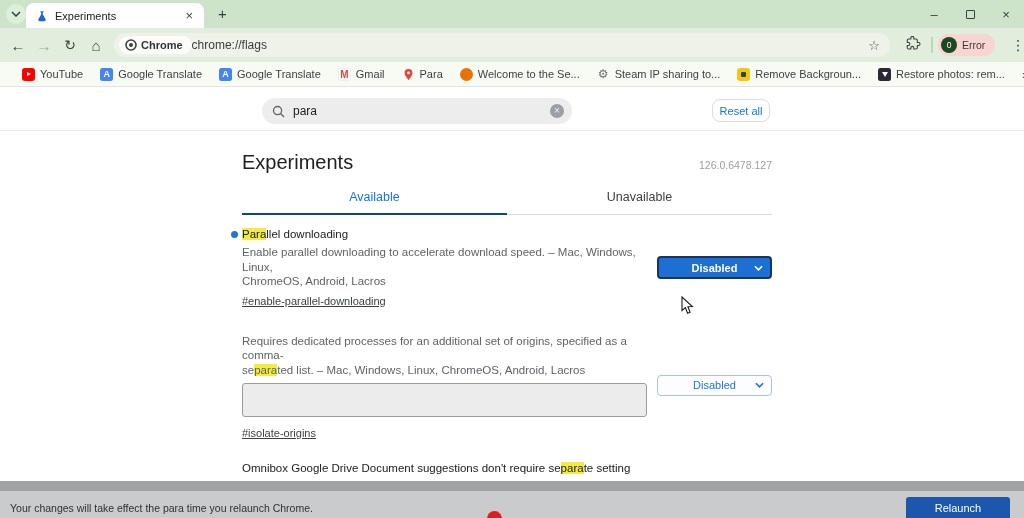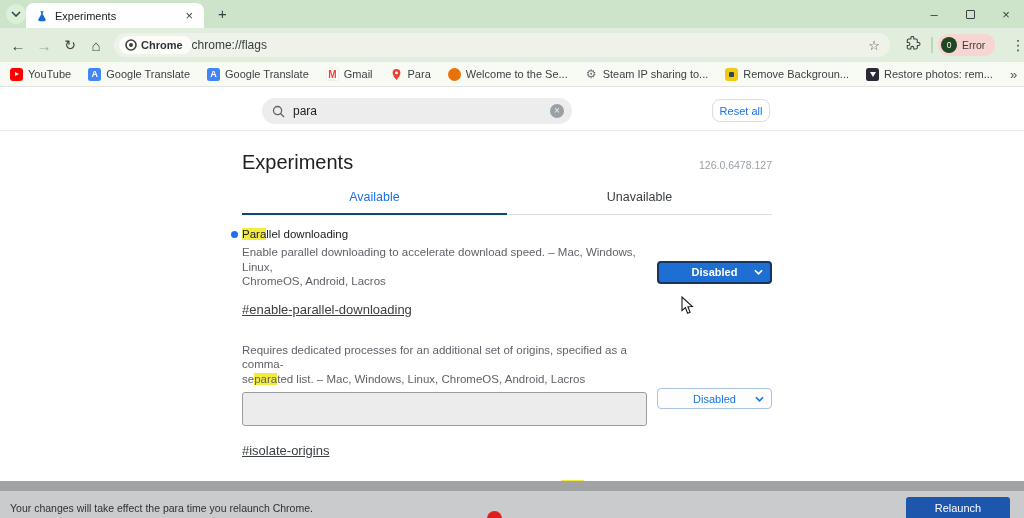--- a/index.html
+++ b/index.html
@@ -31,21 +31,21 @@
   .url-text { font-size:12px; color:#3a3e42; }
   .omni-star { margin-left:auto; margin-right:10px; font-size:13px; color:#4b504c; }
   .ext-ico { position:absolute; left:905px; top:8px; }
   .tb-sep { position:absolute; left:931px; top:9px; width:2px; height:16px; background:#bcd8b6; }
   .error-pill { position:absolute; left:938px; top:6px; height:22px; border-radius:11px; background:#f6d5d2; display:flex; align-items:center; padding:0 10px 0 3px; }
   .error-circle { width:16px; height:16px; border-radius:50%; background:#1e4722; color:#fff; font-size:8.5px; display:flex; align-items:center; justify-content:center; }
   .error-label { font-size:10.5px; color:#3a3a3a; margin-left:5px; }
   .more-dots { position:absolute; left:1005px; top:0; height:34px; display:flex; align-items:center; font-size:14px; color:#3c4043; padding:0 6px; }
 
   
-  #bookmarks { position:absolute; left:0; top:62px; width:1024px; height:25px; background:#f8fbf4; border-bottom:1px solid #e2e5df; display:flex; align-items:center; padding:0 10px; }
+  #bookmarks { position:absolute; left:0; top:62px; width:1024px; height:25px; background:#f8fbf4; border-bottom:1px solid #e2e5df; display:flex; align-items:center; padding:0 22px; }
   .bm-item { display:flex; align-items:center; margin-right:17px; white-space:nowrap; }
   .bm-label { font-size:11px; color:#3b3f43; margin-left:5px; }
   .fav { width:13px; height:13px; display:inline-flex; align-items:center; justify-content:center; flex:0 0 auto; }
   .fav-youtube { background:#f00; border-radius:3px; }
   .fav-youtube i { width:0; height:0; border-left:4px solid #fff; border-top:2.6px solid transparent; border-bottom:2.6px solid transparent; }
   .fav-translate { background:#4285f4; border-radius:2.5px; color:#fff; font-size:9px; font-weight:bold; font-style:normal; }
   .fav-gmail { background:#fff; border:1px solid #eee; border-radius:2px; color:#ea4335; font-weight:bold; font-size:10px; }
   .fav-welcome { background:#e8710a; border-radius:50%; }
   .fav-steam { color:#6d7277; font-size:12px; }
   .fav-removebg { background:#f2c811; border-radius:3px; }
@@ -75,21 +75,21 @@
 
   .flag-row { display:flex; align-items:center; }
   .flag-row.r1 { margin-top:12px; }
   .flag-row.r2 { margin-top:21px; }
   .flag-row.r3 { margin-top:20px; }
   .flag-text { width:415px; }
   .flag-title { font-size:11.5px; font-weight:normal; color:#202124; line-height:14px; position:relative; }
   .bullet { position:absolute; left:-11px; top:4px; width:7px; height:7px; border-radius:50%; background:#1a73e8; }
   .hl { background:#f3eb3d; }
   .flag-desc { font-size:11.5px; color:#5f6368; line-height:14.5px; margin-top:4px; white-space:pre-line; }
-  .flag-link { display:inline-block; margin-top:13px; font-size:13px; color:#3c4043; text-decoration:underline;text-align:center; }
+  .flag-link { display:inline-block; margin-top:6px; font-size:11px; color:#3c4043; text-decoration:underline;text-align:center; }
   .flag-textarea { width:405px; height:34px; margin-top:6px; background:#ececec; border:1px solid #9a9d9f; border-radius:3px; resize:none; font-family:"Liberation Sans",sans-serif; }
   .flag-select { width:115px; margin-left:auto; display:flex; align-items:center; justify-content:center; position:relative; border-radius:4px; }
   .sel-primary { height:23px; background:#1e6fd3; border:2px solid #17355f; color:#fff; font-size:11px; font-weight:bold; }
   .sel-light { height:21px; background:#fdfdfe; border:1px solid #a9c4e0; color:#1a73e8; font-size:11px; }
   .sel-chev { position:absolute; right:7px; top:50%; transform:translateY(-50%); display:flex; }
 
   
   .shadow-band { position:absolute; left:0; top:481px; width:1024px; height:10px; background:#a1a2a4; z-index:5; }
   .bottom-bar { position:absolute; left:0; top:491px; width:1024px; height:27px; background:#c9cbcd; z-index:6; }
   .relaunch-msg { position:absolute; left:10px; top:11px; font-size:10.5px; color:#2f3133; }

